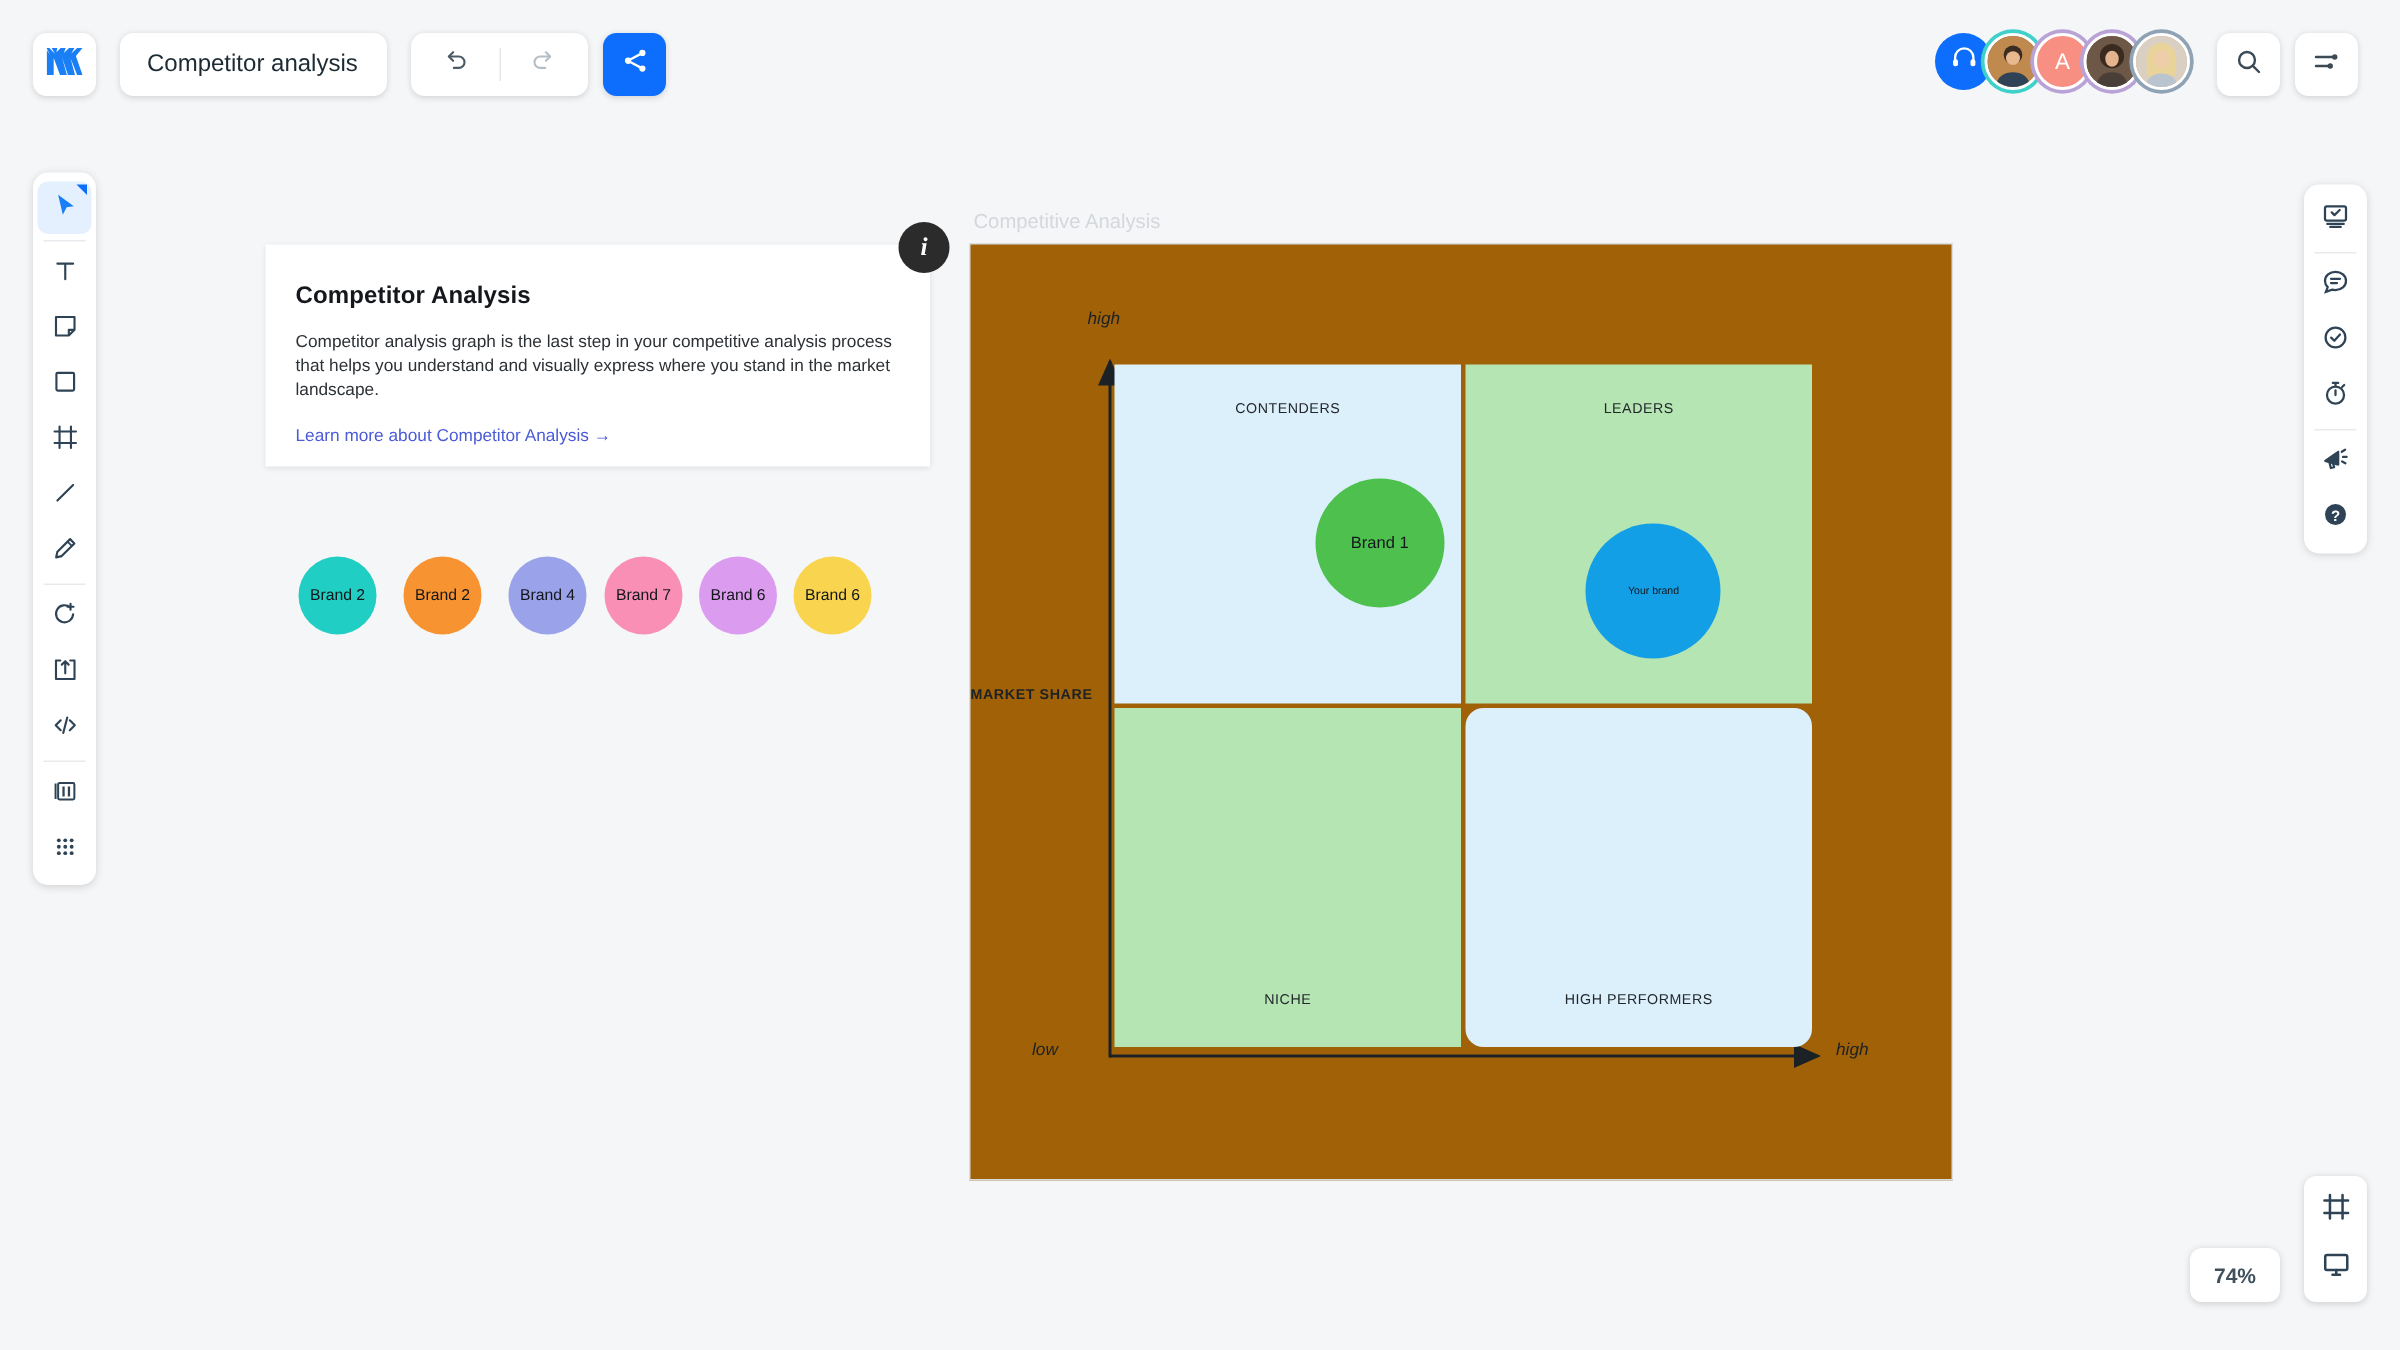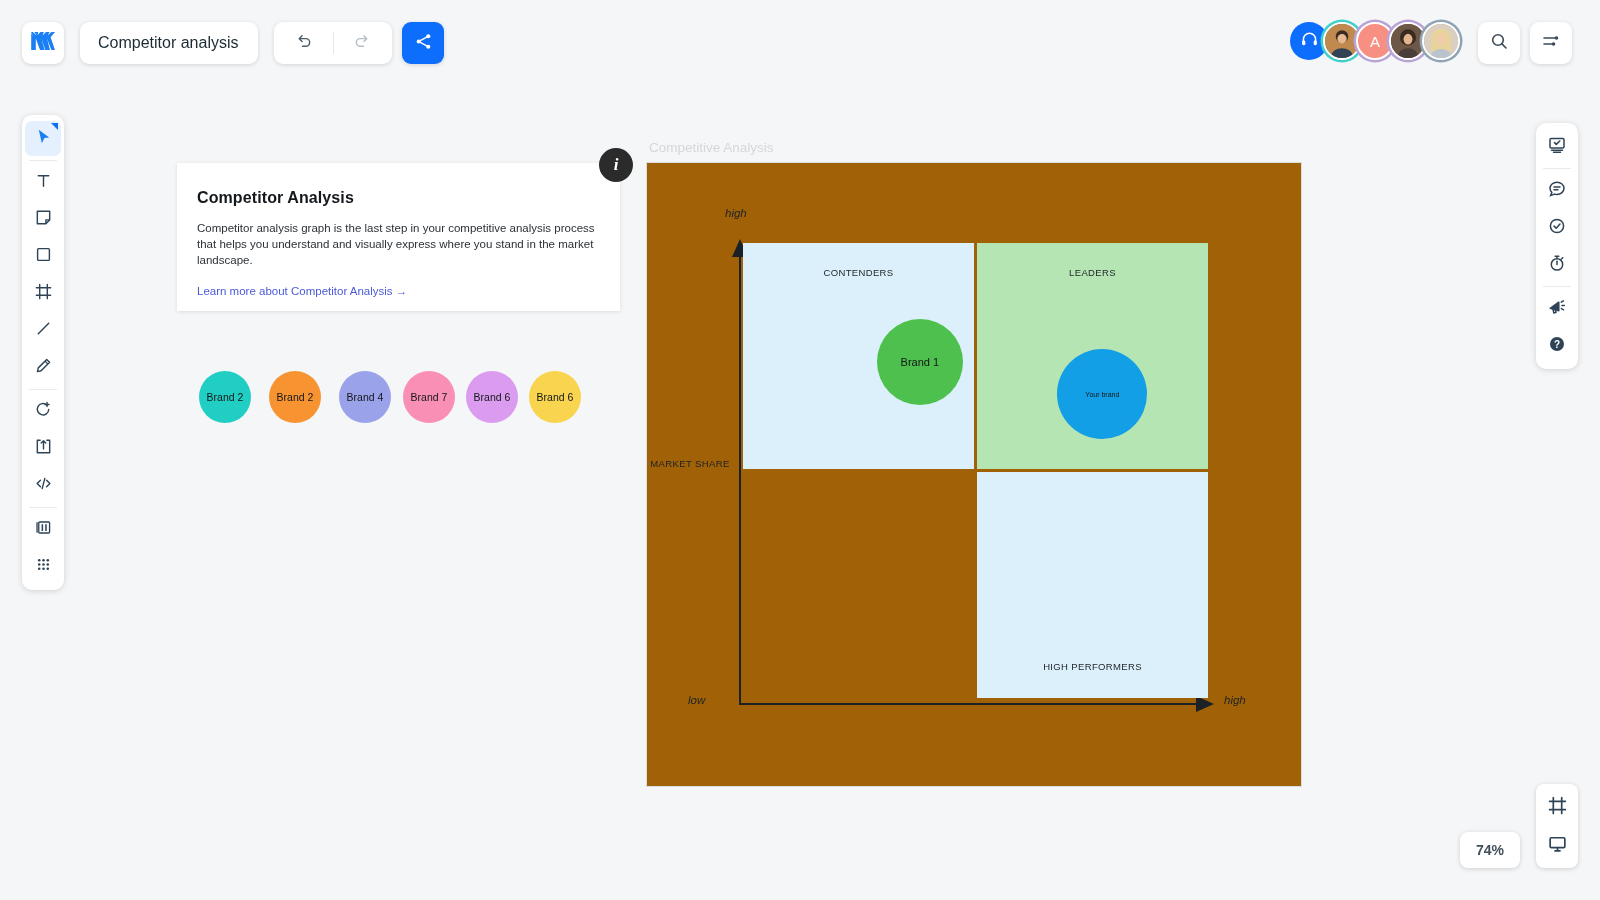--- a/index.html
+++ b/index.html
@@ -129,21 +129,21 @@
   .qlabel {
     position: absolute; width: 100%; text-align: center;
     font-size: 9.5px; color: #23282d; letter-spacing: .35px;
   }
   .bubble {
     position: absolute; border-radius: 50%;
     display: flex; align-items: center; justify-content: center;
     color: #13161a; cursor: pointer; white-space: nowrap;
   }
   .axlabel { position: absolute; font-size: 11.5px; font-style: italic; color: #1c2126; }
-  .axname { position: absolute; font-size: 9.5px; font-weight: normal; color: #1c2126; letter-spacing: .4px; text-align: center; }
+  .axname { position: absolute; font-size: 9.5px; font-weight: bold; color: #1c2126; letter-spacing: .4px; }
 </style>
 </head>
 <body>
 
 <div id="app">
 
   <div class="topbar">
 
     <div class="tb-logo">
       <span>
@@ -478,21 +478,24 @@
       <div class="axlabel" style="left:577px; top:531px;">high</div>
 
       <div class="axname" style="left:0px; top:295px; width:86px; line-height:1.35;"><span>MARKET SHARE</span></div>
 
     <div class="quad" style="left: 96px; top: 80px; width: 231px; height: 226px; background: rgb(220, 240, 251);">
           <div class="qlabel" style="top: 24px;">CONTENDERS</div>
         </div>
         <div class="quad" style="left: 330px; top: 80px; width: 231px; height: 226px; background: rgb(182, 229, 180);">
           <div class="qlabel" style="top: 24px;">LEADERS</div>
         </div>
-        <div class="quad" style="left: 330px; top: 309px; width: 231px; height: 226px; background: rgb(220, 240, 251);">
+        <div class="quad" style="left: 96px; top: 309px; width: 231px; height: 226px; background: rgb(182, 229, 180);">
+          <div class="qlabel" style="top: 189px;">NICHE</div>
+        </div>
+        <div class="quad" style="left: 330px; top: 309px; width: 231px; height: 226px; background: rgb(220, 240, 251); border-radius: 12px;">
           <div class="qlabel" style="top: 189px;">HIGH PERFORMERS</div>
         </div>
         <div class="bubble" style="width: 86px; height: 86px; left: 229.84px; top: 156.08px; background: rgb(77, 192, 77); font-size: 11px;">
           <span>Brand 1</span>
         </div>
         <div class="bubble" style="width: 90px; height: 90px; left: 410.36px; top: 186.14px; background: rgb(19, 159, 230); font-size: 7px;">
           <span>Your brand</span>
         </div>
       </div>
   </div>

